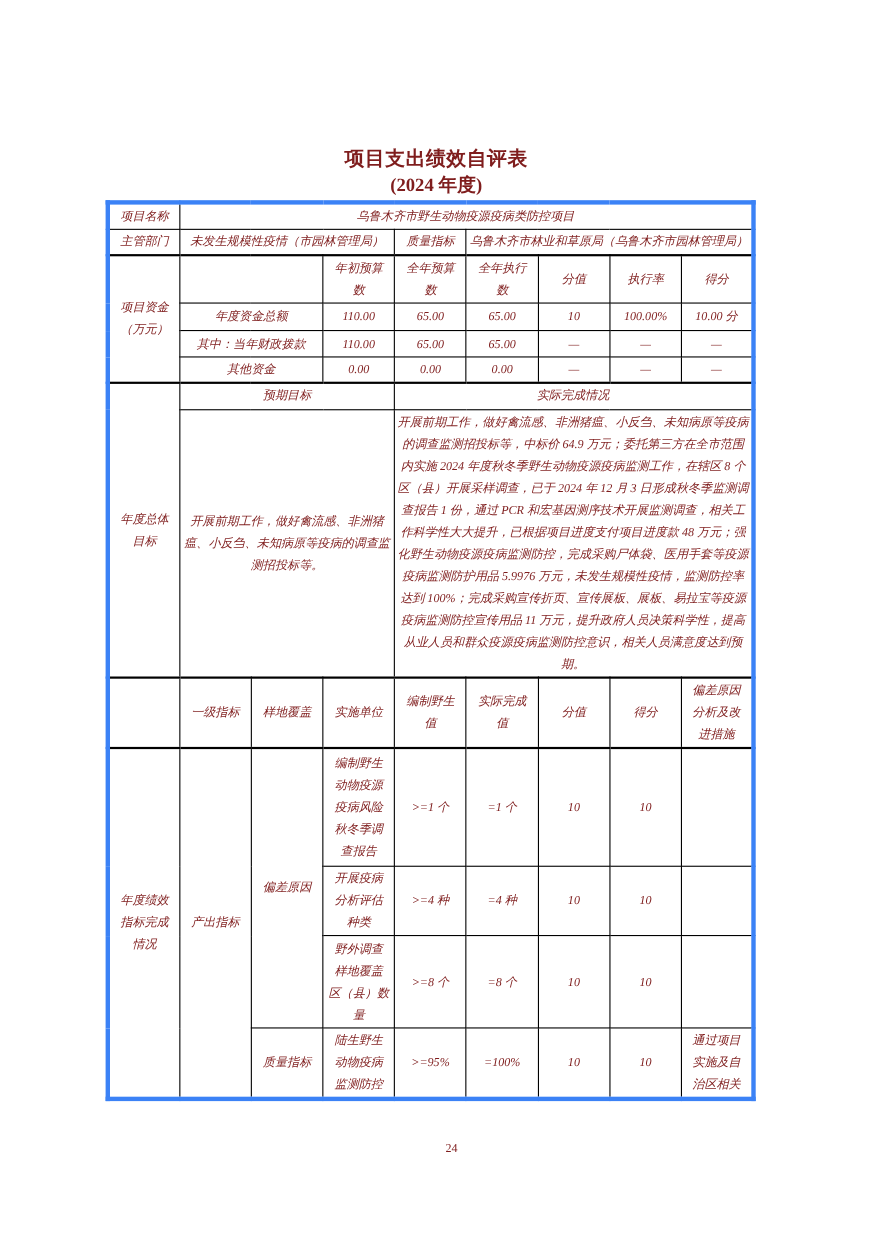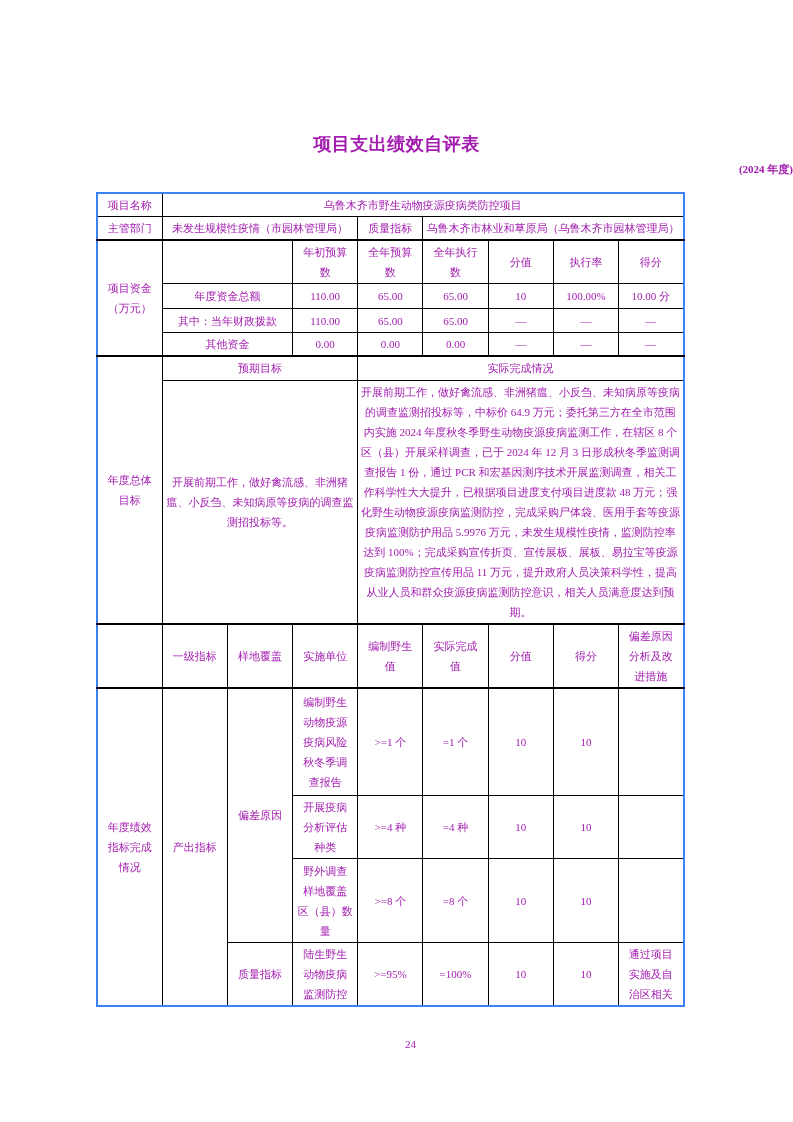--- a/index.html
+++ b/index.html
@@ -2,44 +2,44 @@
 <html><head>
 <meta charset="utf-8">
 <style>
   * { margin: 0; padding: 0; box-sizing: border-box; }
   html, body { background: #ffffff; }
   .page {
     position: relative;
     width: 793px;
     height: 1122px;
     background: #ffffff;
-    color: #a21caf;
+    color: #7f1d1d;
     font-family: "Liberation Serif", "DejaVu Serif", serif;
     overflow: hidden;
   }
   .title-block { margin-top: 131px; text-align: center; }
   .doc-title {
     font-size: 18px;
     font-weight: 600;
     line-height: 26px;
     letter-spacing: 0.5px;
   }
   .doc-subtitle {
-    font-size: 11px;
+    font-size: 17px;
     font-weight: 600;
     line-height: 24px;
-    text-align: right;
   }
   table.eval {
     margin-left: 96px;
-    margin-top: 11px;
+    margin-top: 1px;
     width: 587px;
     table-layout: fixed;
     border-collapse: collapse;
-    border: 2px solid #3b82f6;
+    border: 4px solid #3b82f6;
+    font-style: italic;
   }
   table.eval col { width: 65.2px; }
   table.eval td {
     border: 1px solid #000;
     font-size: 11px;
     line-height: 20px;
     text-align: center;
     vertical-align: middle;
     padding: 1px 2px;
     overflow: hidden;

